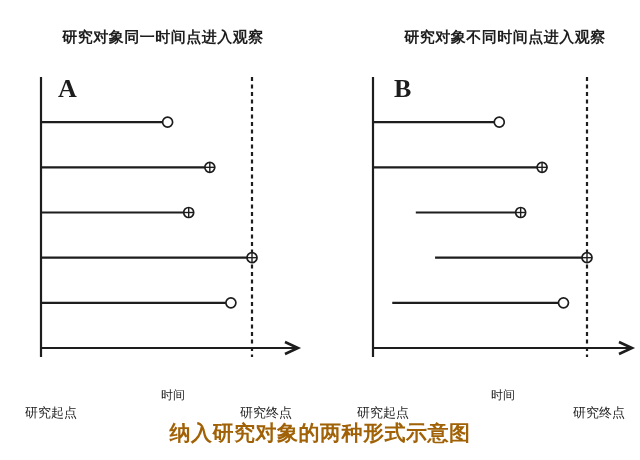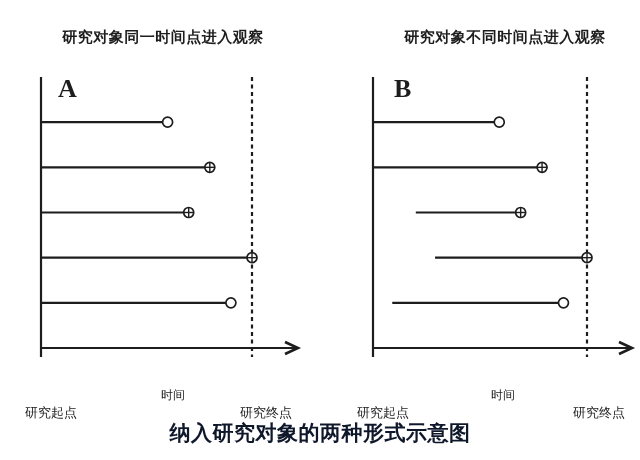--- a/index.html
+++ b/index.html
@@ -44,21 +44,21 @@
     position:absolute;top:387px;width:100px;
     font-size:12px;text-align:center;white-space:nowrap;
   }
   #time-label-a{left:123px;}
   #time-label-b{left:453px;}
   .caption{
     position:absolute;top:419px;left:0;width:640px;
     text-align:center;
     font-family:"DejaVu Sans","Liberation Sans",sans-serif;
     font-weight:bold;font-size:21px;letter-spacing:0.5px;
-    color:#0f172a;
+    color:#a16207;
   }
 </style>
 </head>
 <body>
 
 <div class="canvas">
 
   <div class="panel-title" id="title-a">研究对象同一时间点进入观察</div>
   <div class="panel-title" id="title-b">研究对象不同时间点进入观察</div>
 

